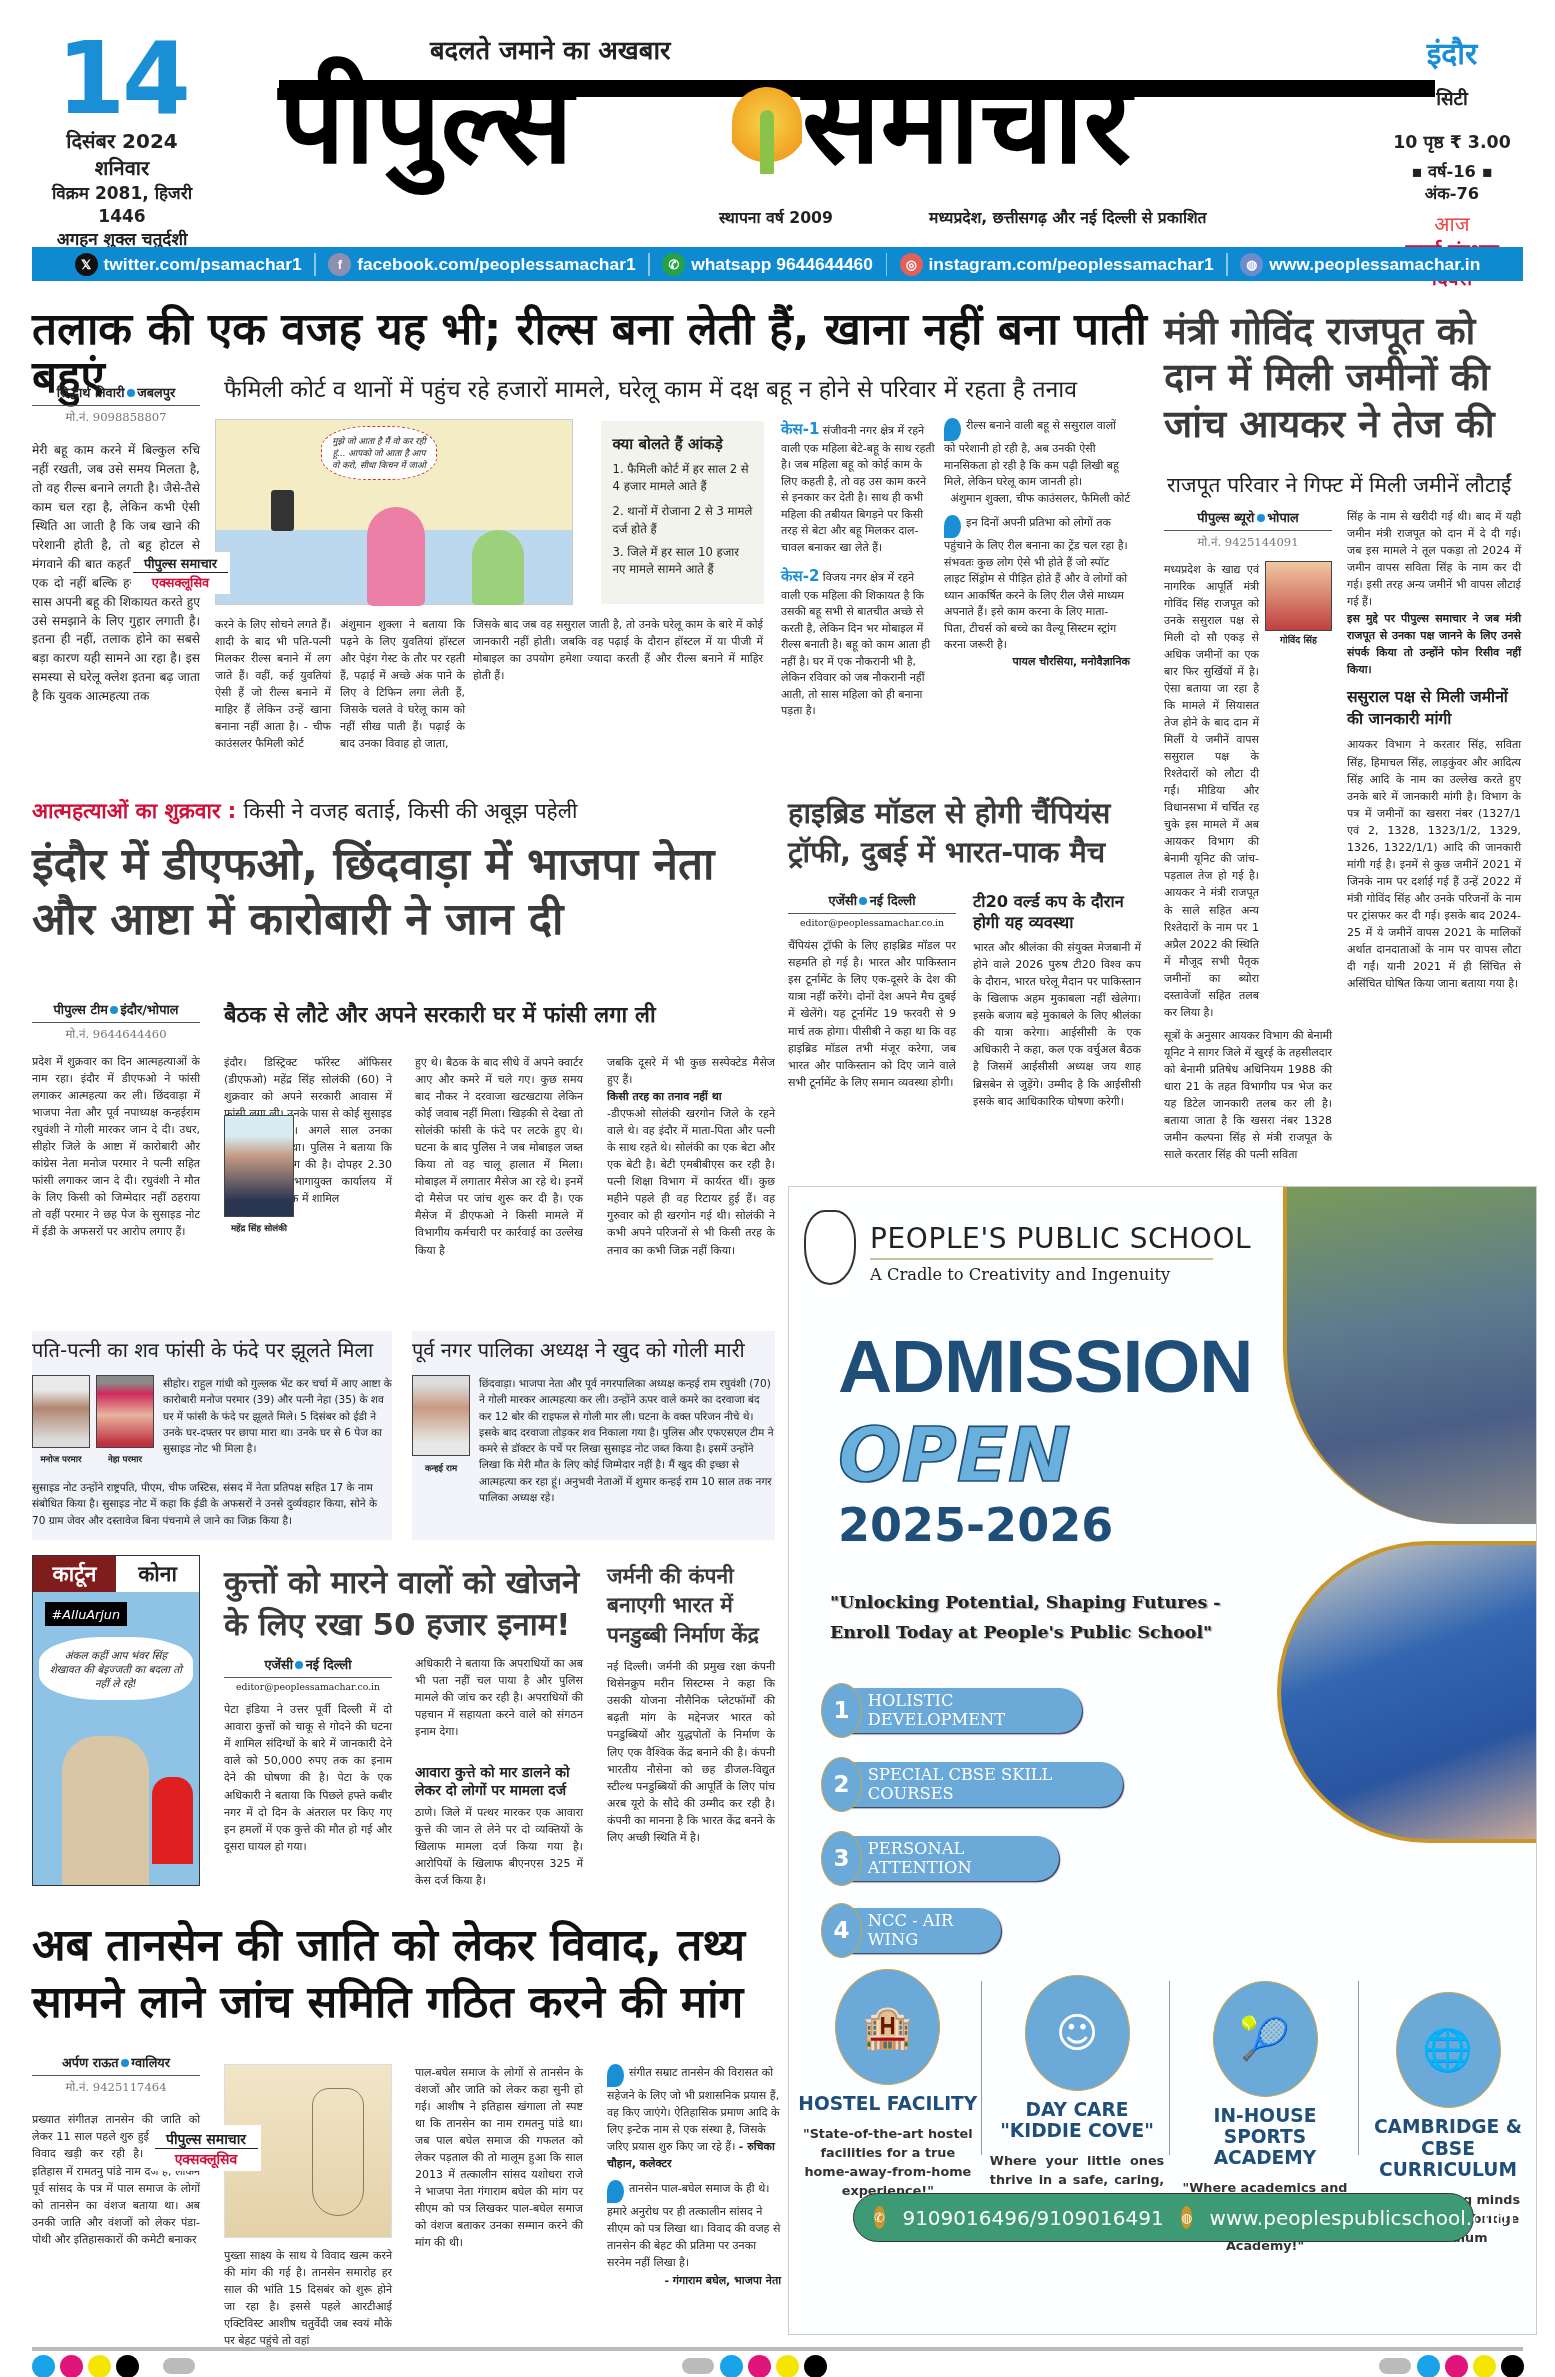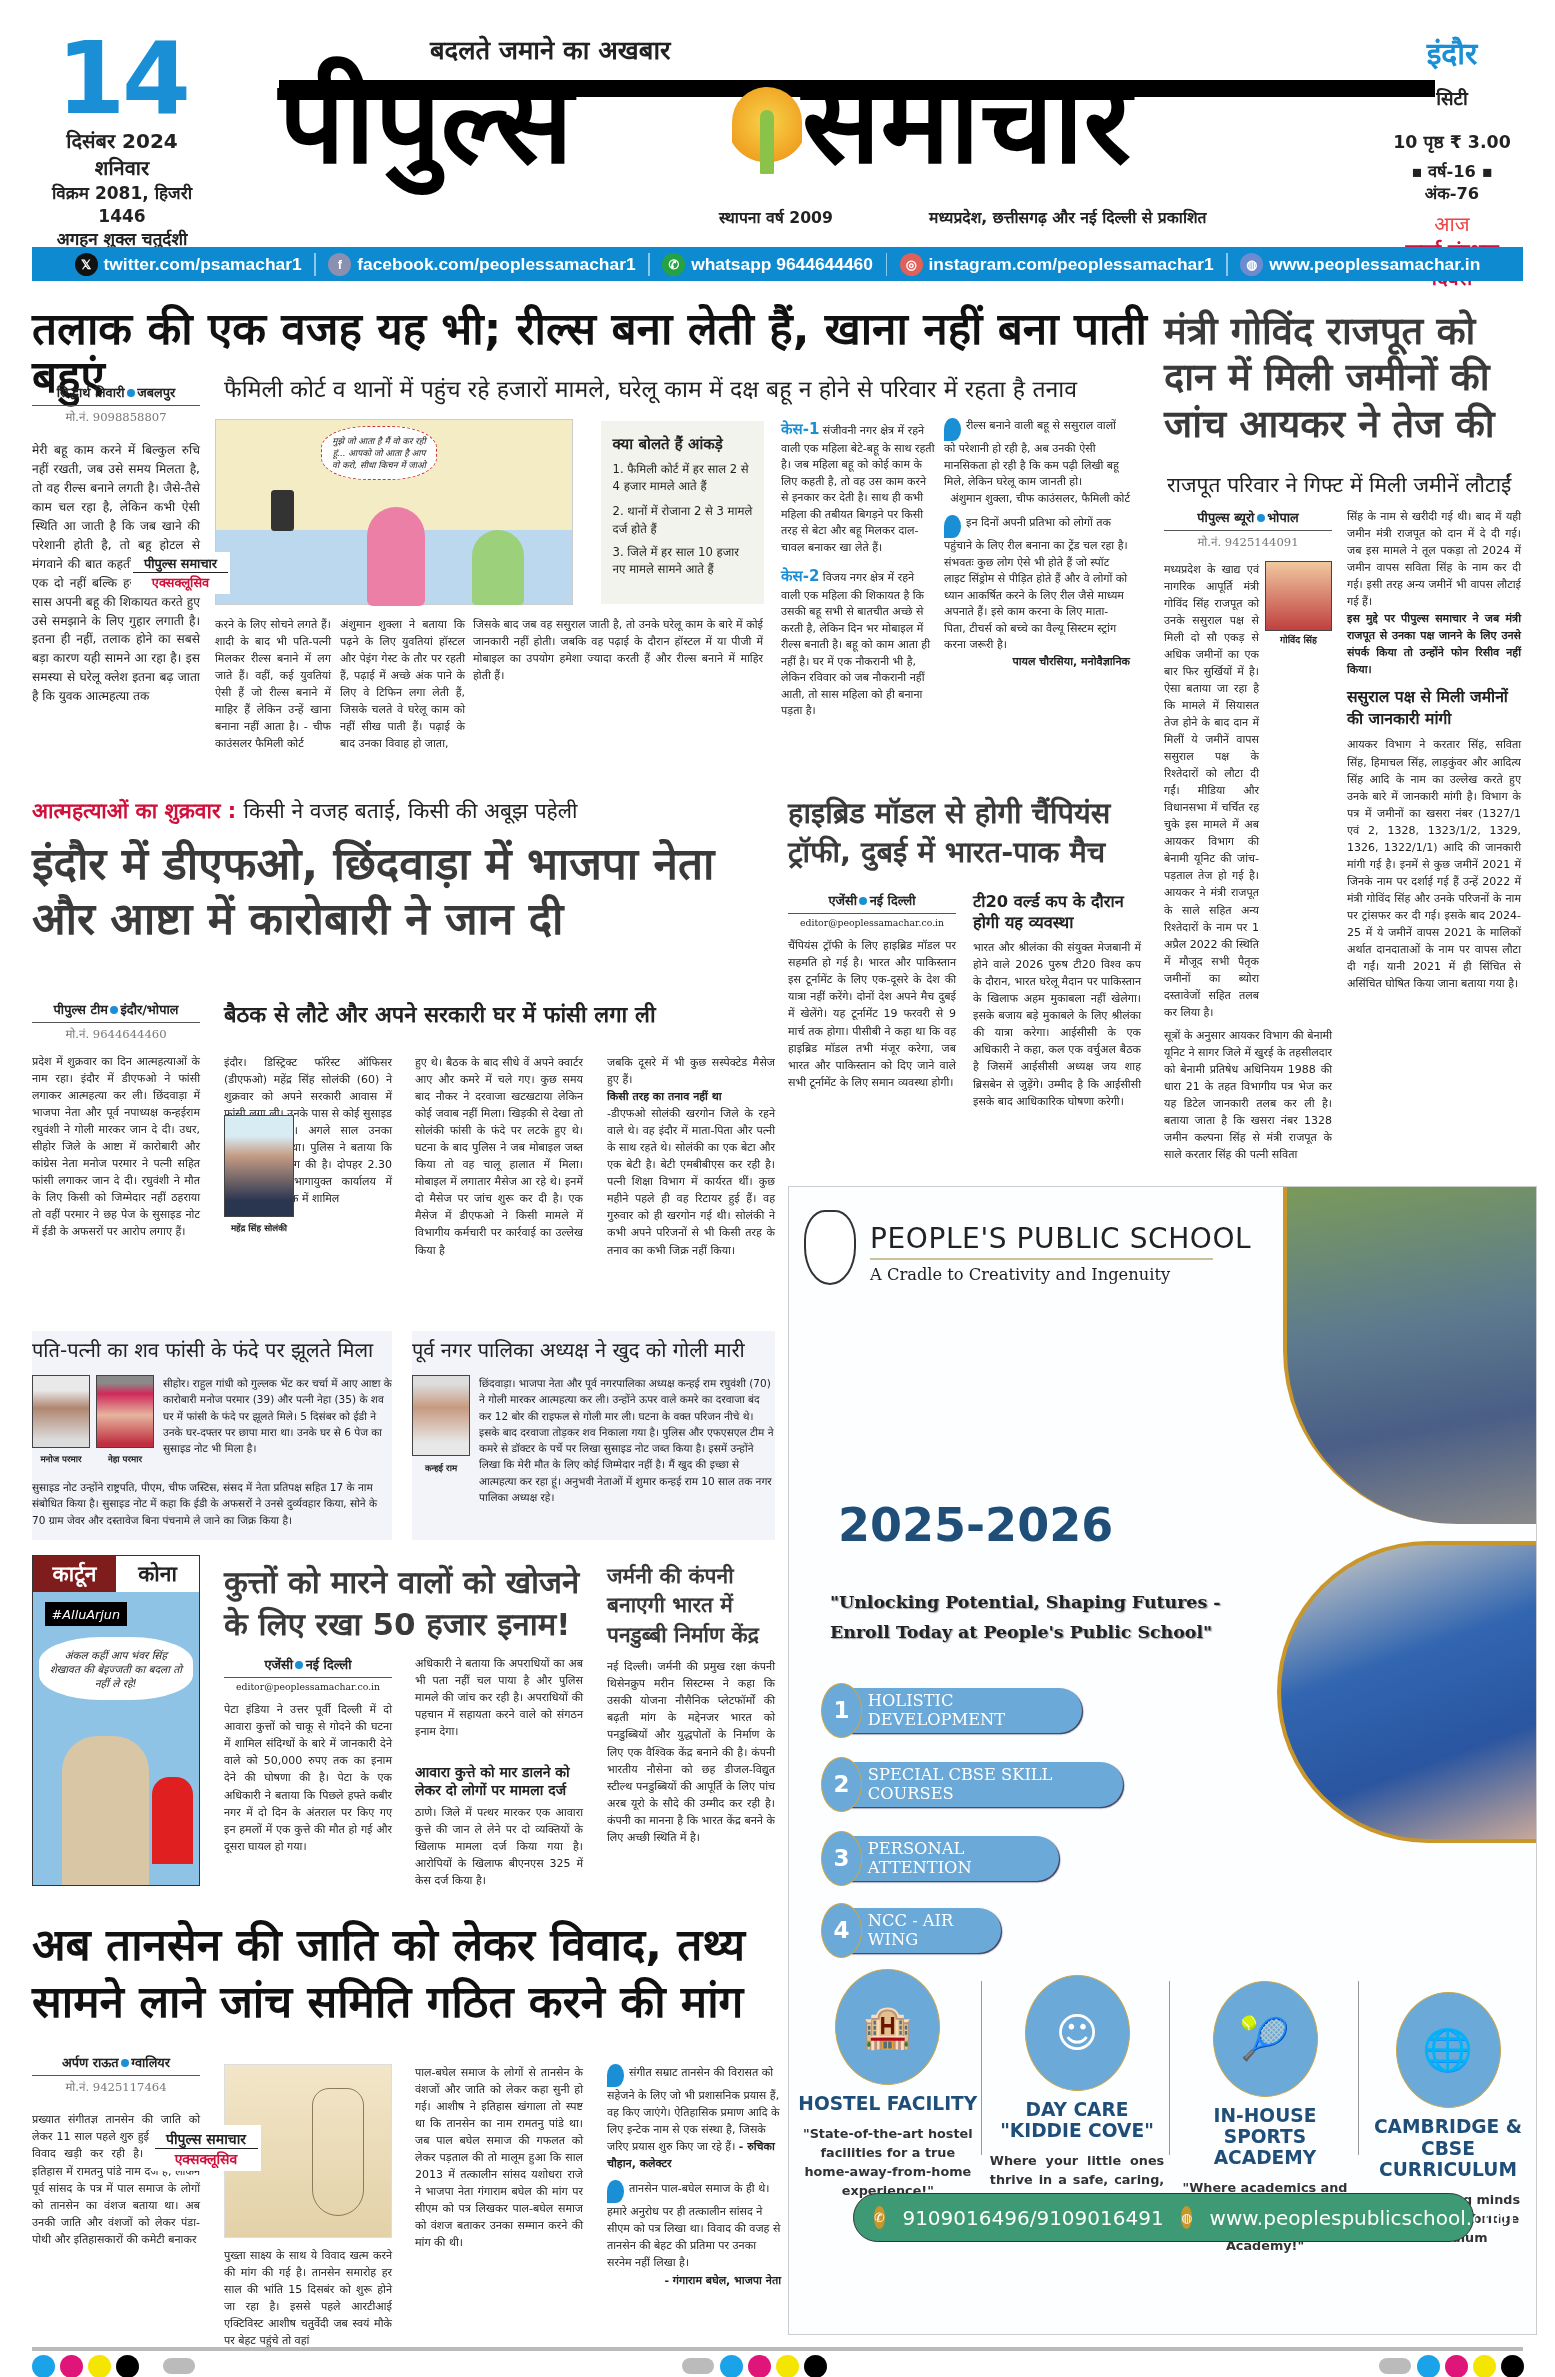--- a/index.html
+++ b/index.html
@@ -279,20 +279,22 @@
   <div><span class="quote-mark"></span><span>संगीत सम्राट तानसेन की विरासत को सहेजने के लिए जो भी प्रशासनिक प्रयास हैं, वह किए जाएंगे। ऐतिहासिक प्रमाण आदि के लिए इन्टेक नाम से एक संस्था है, जिसके जरिए प्रयास शुरु किए जा रहे हैं।</span> <b>- रुचिका चौहान, कलेक्टर</b></div>
   <div style="margin-top:8.1px"><span class="quote-mark"></span><span>तानसेन पाल-बघेल समाज के ही थे। हमारे अनुरोध पर ही तत्कालीन सांसद ने सीएम को पत्र लिखा था। विवाद की वजह से तानसेन की बेहट की प्रतिमा पर उनका सरनेम नहीं लिखा है।</span></div>
   <div style="text-align:right;font-weight:bold">- गंगाराम बघेल, भाजपा नेता</div>
 </div>
 
 <div id="ad" class="abs">
   <div id="ad-crest"></div>
   <div id="ad-school">PEOPLE'S PUBLIC SCHOOL</div>
   <div id="ad-rule"></div>
   <div id="ad-tag">A Cradle to Creativity and Ingenuity</div>
+  <div id="ad-admission">ADMISSION</div>
+  <div id="ad-open">OPEN</div>
   <div id="ad-years">2025-2026</div>
   <div id="ad-quote">"Unlocking Potential, Shaping Futures - Enroll Today at People's Public School"</div>
   <div id="ad-photo1"></div>
   <div id="ad-photo2"></div>
 
   <div class="feat" style="top:497px">
       <div class="feat-num">1</div>
       <div class="feat-pill" style="width:232px">HOLISTIC DEVELOPMENT</div>
     </div>
   <div class="feat" style="top:571px">

